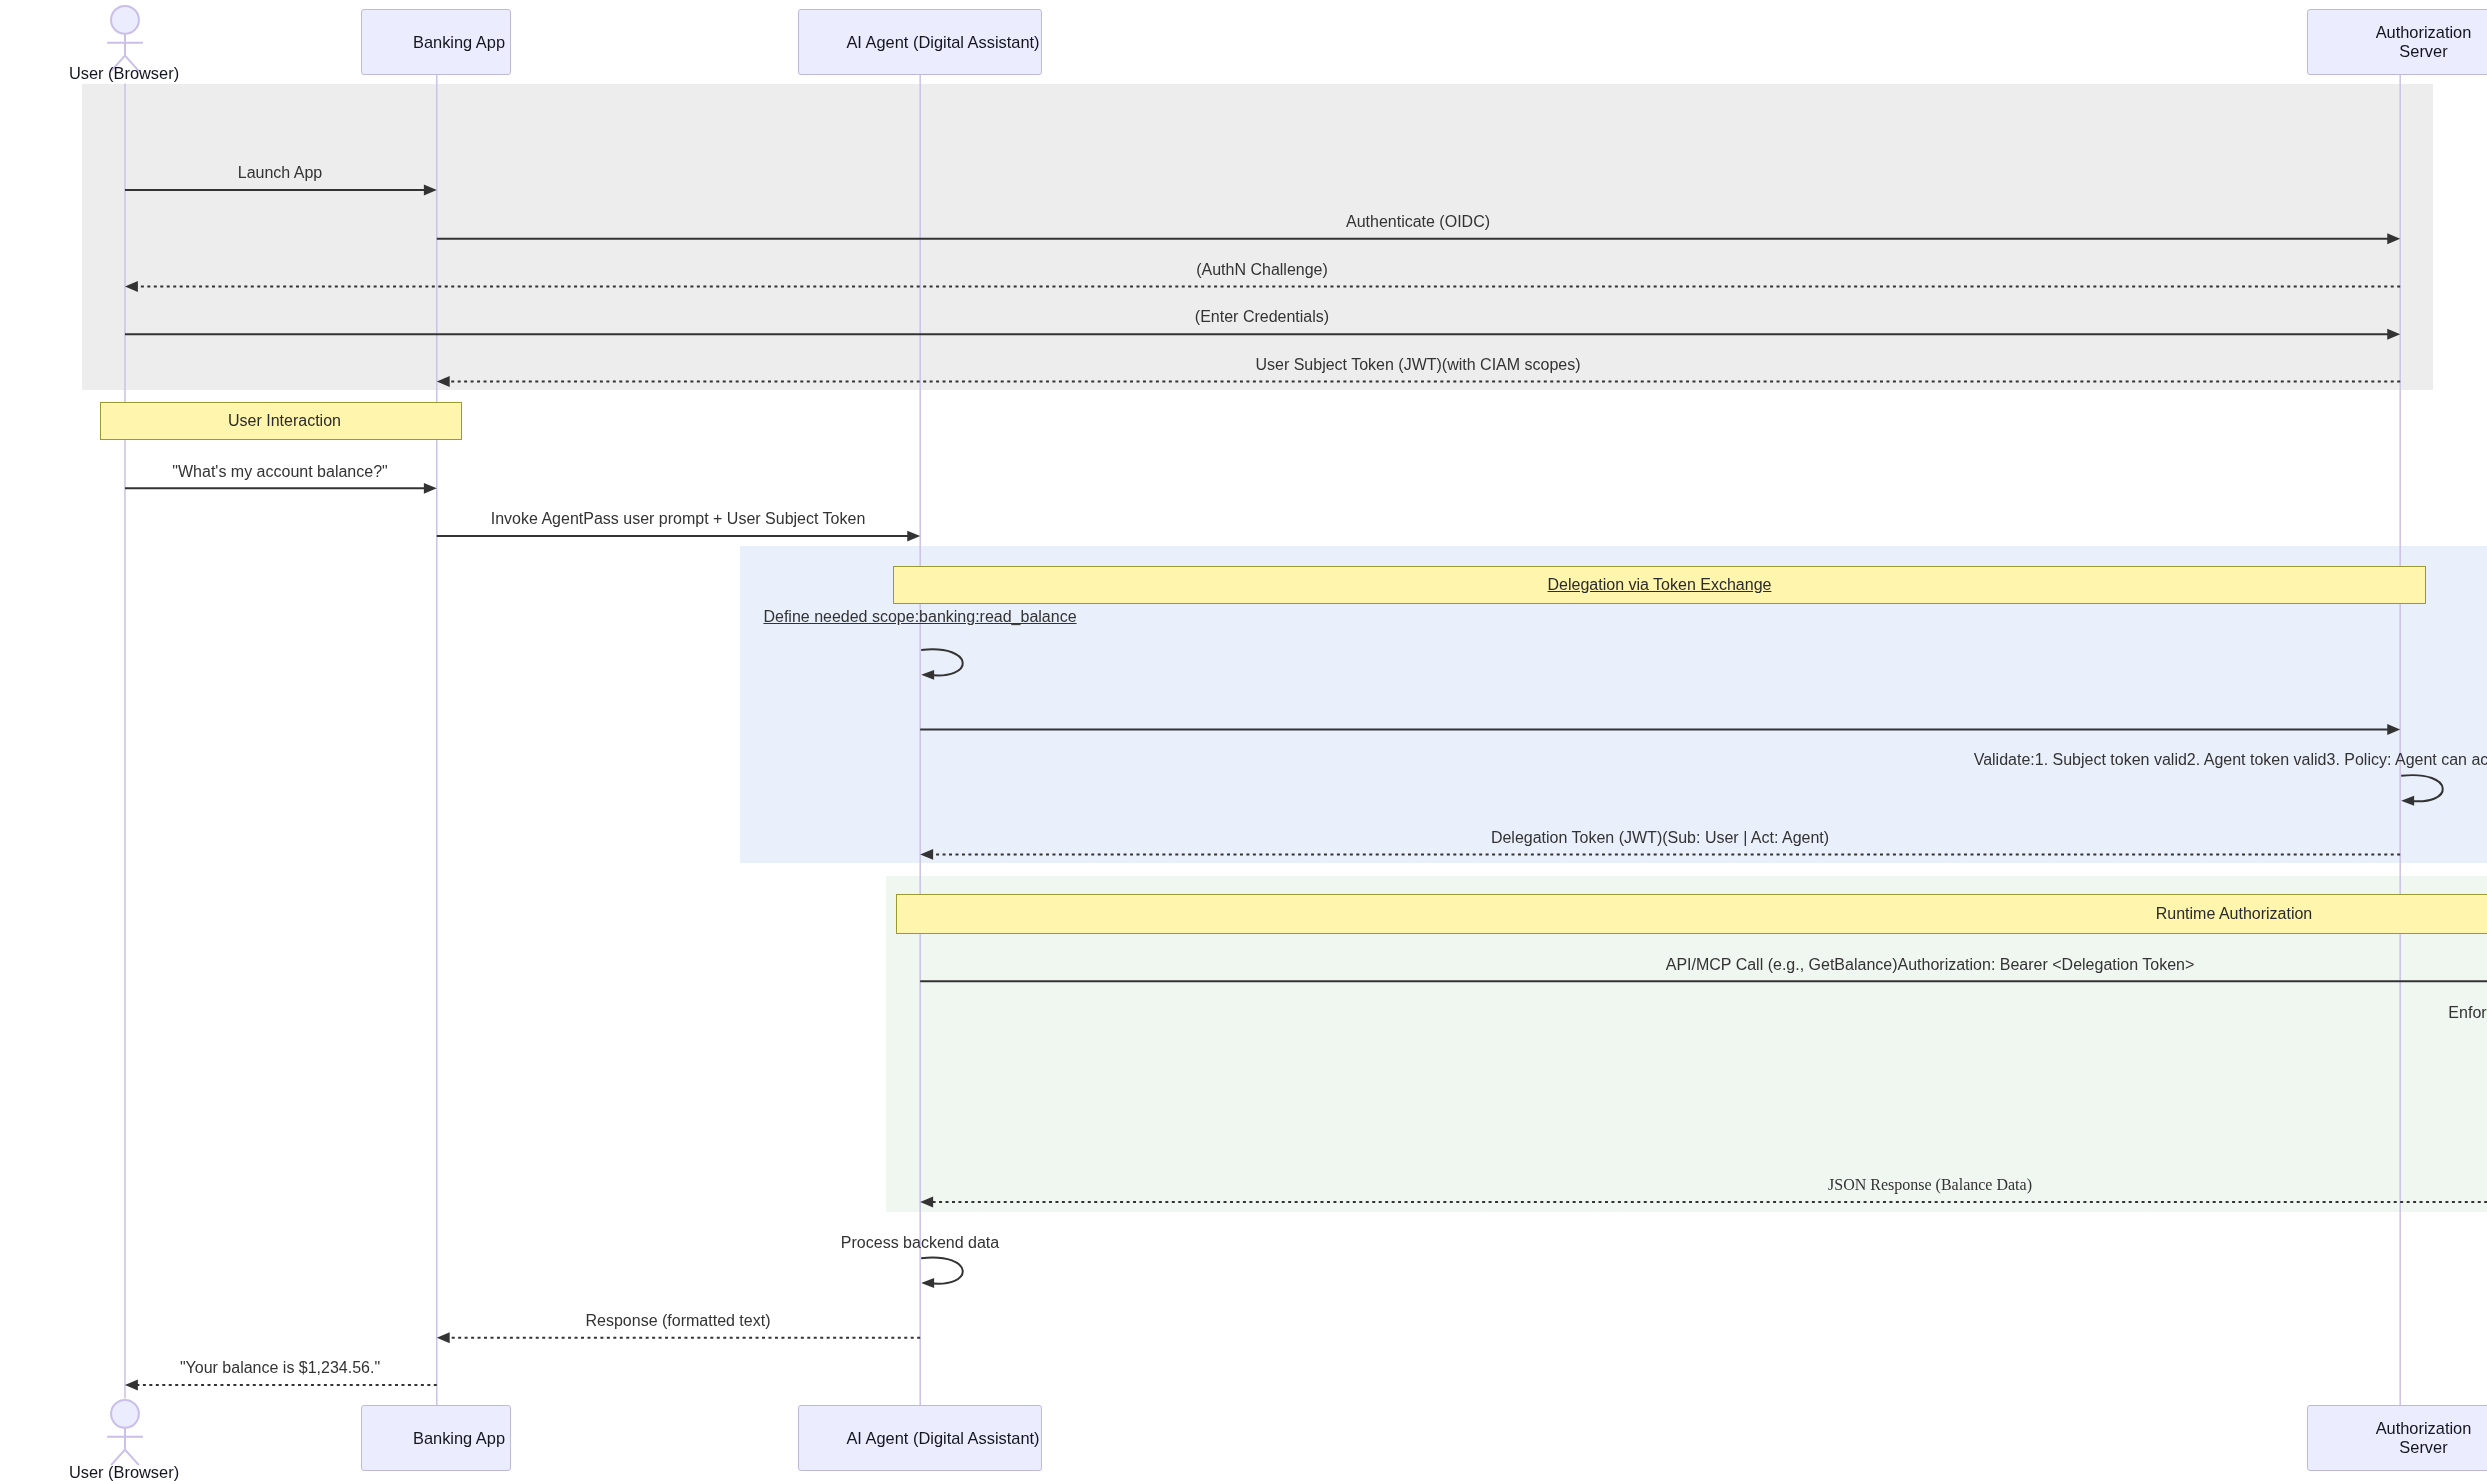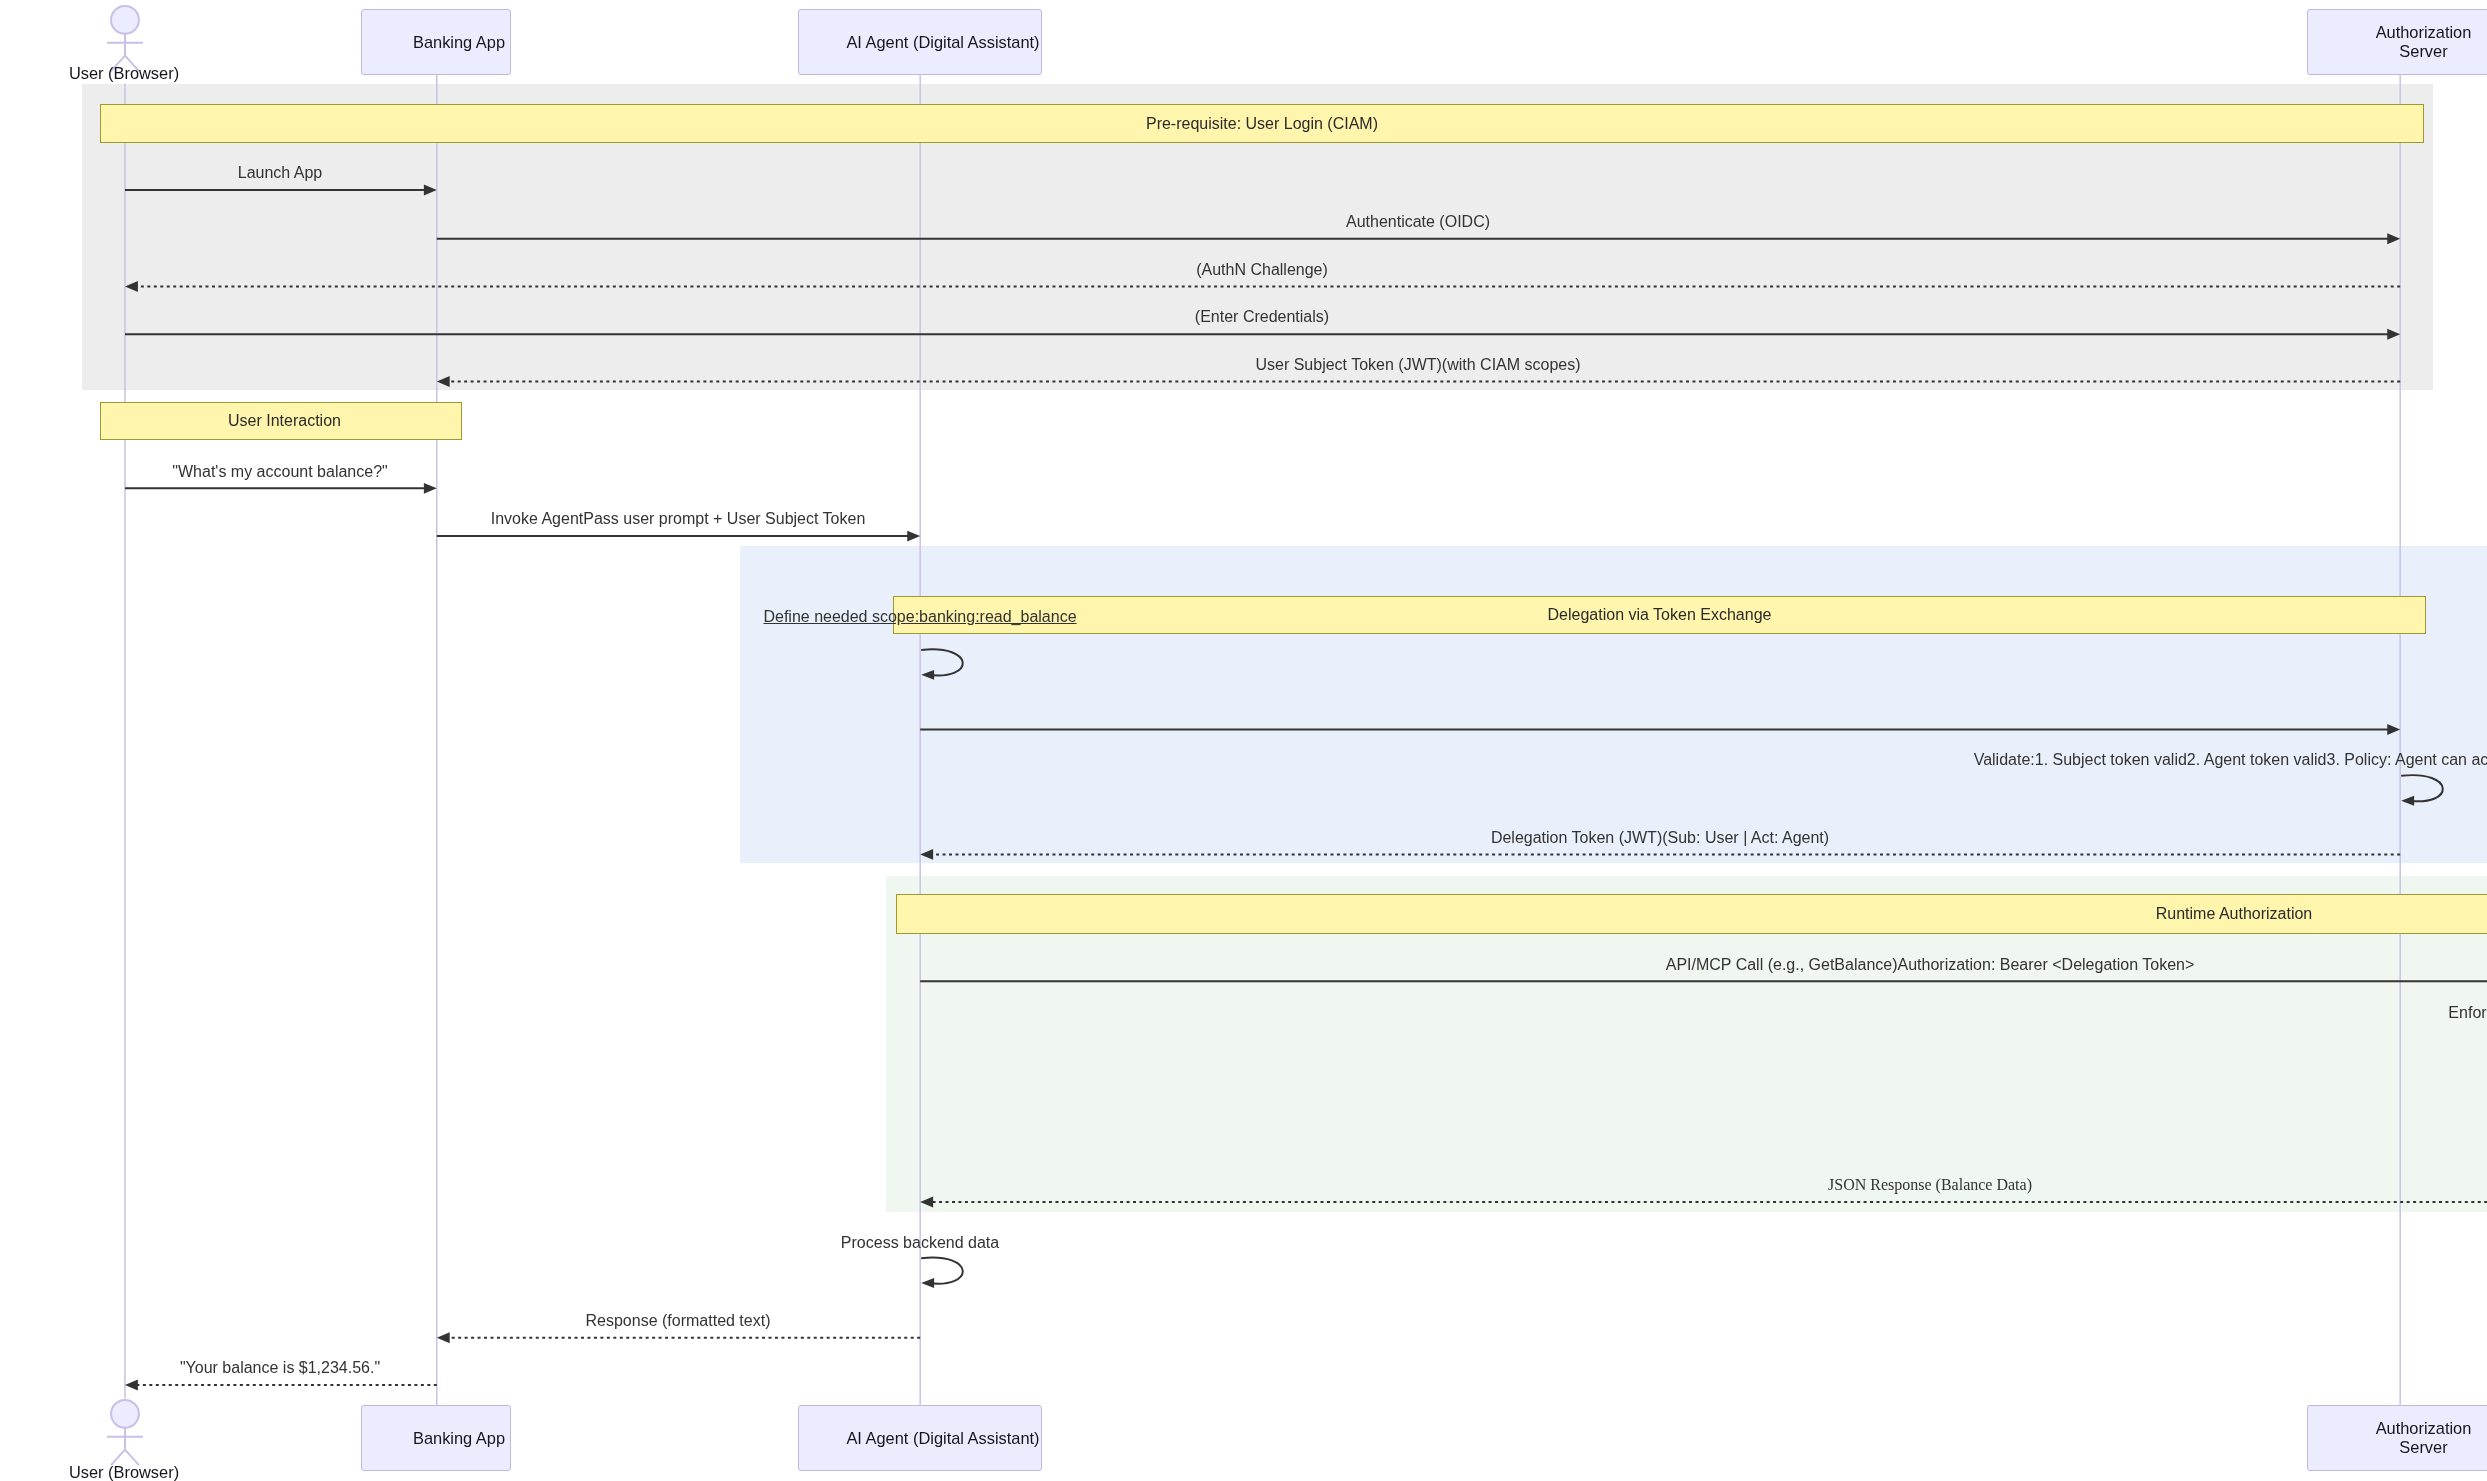--- a/index.html
+++ b/index.html
@@ -156,27 +156,24 @@
     </div>
   <div class="pbox" style="left:798px;top:1405px;width:244px;height:66px;">
       <span>AI Agent (Digital Assistant)</span>
     </div>
   <div class="pbox" style="left:2307px;top:1405px;width:187px;height:66px;">
       <span>Authorization Server</span>
     </div>
 
   <div class="alabel" style="left:124px;top:1463px;">User (Browser)</div>
 
-  <div class="note" style="left:100px;top:104px;width:2324px;height:39px;">
-      <span>Pre-requisite: User Login (CIAM)</span>
-    </div>
   <div class="note" style="left:100px;top:402px;width:362px;height:38px;padding-left:7px;">
       <span>User Interaction</span>
     </div>
-  <div class="note" style="left:893px;top:596px;width:1533px;height:38px;">
+  <div class="note" style="left:893px;top:566px;width:1533px;height:38px;text-decoration:underline;">
       <span>Delegation via Token Exchange</span>
     </div>
   <div class="note" style="left:896px;top:894px;width:2676px;height:40px;">
       <span>Runtime Authorization</span>
     </div>
 
   <div class="msg" style="left:280px;top:163px;">Launch App</div>
   <div class="msg" style="left:1418px;top:212px;">Authenticate (OIDC)</div>
   <div class="msg" style="left:1262px;top:260px;">(AuthN Challenge)</div>
   <div class="msg" style="left:1262px;top:307px;">(Enter Credentials)</div>

